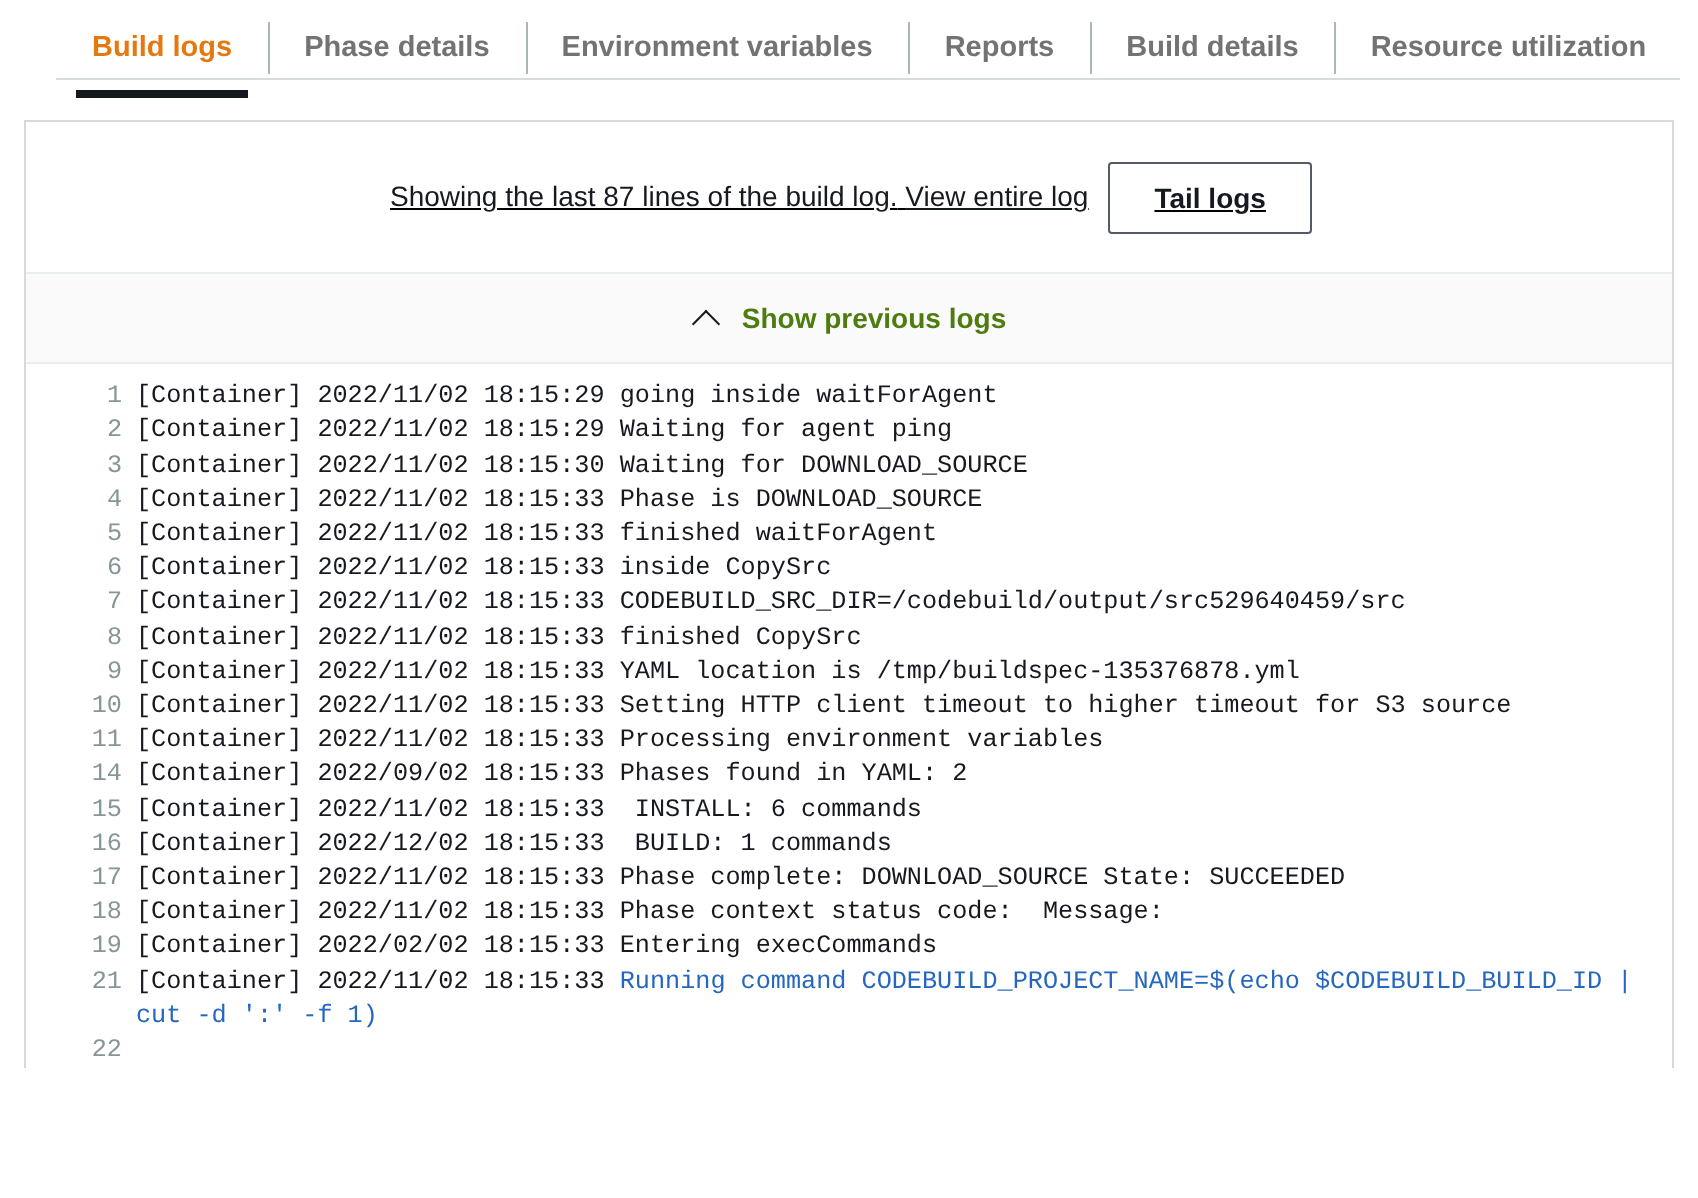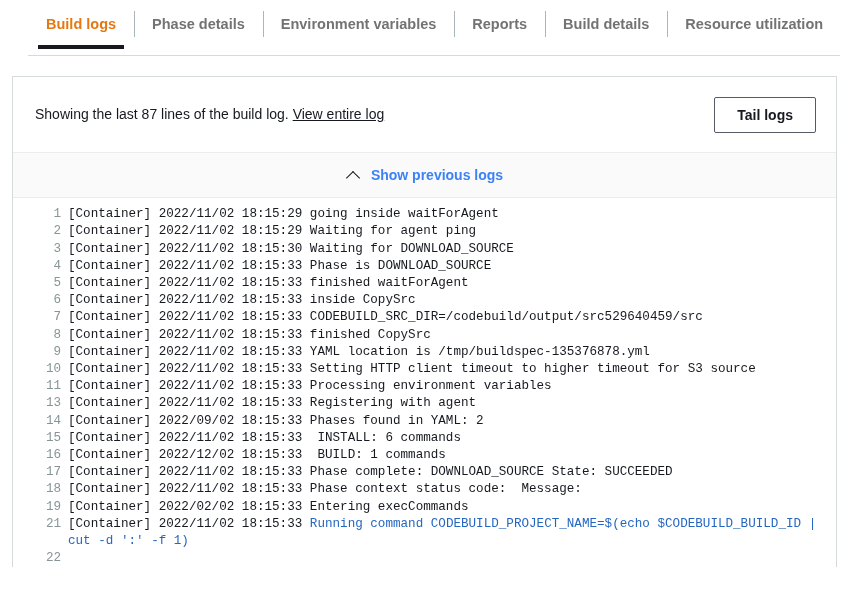--- a/index.html
+++ b/index.html
@@ -10,21 +10,21 @@
     width: 849px;
     height: 599px;
     background: #ffffff;
     font-family: "Liberation Sans", sans-serif;
     overflow: hidden;
   }
 
   
   .tabbar {
     position: relative;
-    height: 56px;
+    height: 40px;
     background: #ffffff;
     display: flex;
     align-items: flex-start;
     padding-left: 28px;
     box-sizing: border-box;
   }
   .tabbar::after {
     content: "";
     position: absolute;
     left: 28px;
@@ -71,23 +71,24 @@
     margin: 20px 12px 0 12px;
     border: 1px solid #d5dbdb;
     border-bottom: none;
     background: #ffffff;
     box-sizing: border-box;
   }
 
   .card-header {
     display: flex;
     align-items: center;
-    justify-content: space-between;
+    justify-content: center;
     padding: 20px 20px 19px 22px;
     box-sizing: border-box;
+    text-decoration: underline;
   }
   .card-header-text {
     font-size: 14px;
     color: #16191f;
     line-height: 1.4;
   }
   .entire-log-link {
     color: #16191f;
     text-decoration: underline;
     cursor: pointer;
@@ -135,21 +136,21 @@
     top: 3px;
     width: 9px;
     height: 9px;
     border-left: 1.6px solid #16191f;
     border-top: 1.6px solid #16191f;
     transform: rotate(45deg);
   }
   .show-prev-label {
     font-size: 14px;
     font-weight: bold;
-    color: #3b82f6;
+    color: #4d7c0f;
   }
 
   
   .log-body {
     background: #ffffff;
     padding: 8px 0 0 0;
     overflow: hidden;
   }
   .log-line {
     display: flex;
@@ -224,21 +225,20 @@
       <div class="log-line"><span class="ln">2</span><span class="lt"><span>[Container] 2022/11/02 18:15:29 Waiting for agent ping</span></span></div>
       <div class="log-line"><span class="ln">3</span><span class="lt"><span>[Container] 2022/11/02 18:15:30 Waiting for DOWNLOAD_SOURCE</span></span></div>
       <div class="log-line"><span class="ln">4</span><span class="lt"><span>[Container] 2022/11/02 18:15:33 Phase is DOWNLOAD_SOURCE</span></span></div>
       <div class="log-line"><span class="ln">5</span><span class="lt"><span>[Container] 2022/11/02 18:15:33 finished waitForAgent</span></span></div>
       <div class="log-line"><span class="ln">6</span><span class="lt"><span>[Container] 2022/11/02 18:15:33 inside CopySrc</span></span></div>
       <div class="log-line"><span class="ln">7</span><span class="lt"><span>[Container] 2022/11/02 18:15:33 CODEBUILD_SRC_DIR=/codebuild/output/src529640459/src</span></span></div>
       <div class="log-line"><span class="ln">8</span><span class="lt"><span>[Container] 2022/11/02 18:15:33 finished CopySrc</span></span></div>
       <div class="log-line"><span class="ln">9</span><span class="lt"><span>[Container] 2022/11/02 18:15:33 YAML location is /tmp/buildspec-135376878.yml</span></span></div>
       <div class="log-line"><span class="ln">10</span><span class="lt"><span>[Container] 2022/11/02 18:15:33 Setting HTTP client timeout to higher timeout for S3 source</span></span></div>
       <div class="log-line"><span class="ln">11</span><span class="lt"><span>[Container] 2022/11/02 18:15:33 Processing environment variables</span></span></div>
-      <div class="log-line"><span class="ln">13</span><span class="lt"><span>[Container] 2022/11/02 18:15:33 Registering with agent</span></span></div>
       <div class="log-line"><span class="ln">14</span><span class="lt"><span>[Container] 2022/09/02 18:15:33 Phases found in YAML: 2</span></span></div>
       <div class="log-line"><span class="ln">15</span><span class="lt"><span>[Container] 2022/11/02 18:15:33  INSTALL: 6 commands</span></span></div>
       <div class="log-line"><span class="ln">16</span><span class="lt"><span>[Container] 2022/12/02 18:15:33  BUILD: 1 commands</span></span></div>
       <div class="log-line"><span class="ln">17</span><span class="lt"><span>[Container] 2022/11/02 18:15:33 Phase complete: DOWNLOAD_SOURCE State: SUCCEEDED</span></span></div>
       <div class="log-line"><span class="ln">18</span><span class="lt"><span>[Container] 2022/11/02 18:15:33 Phase context status code:  Message: </span></span></div>
       <div class="log-line"><span class="ln">19</span><span class="lt"><span>[Container] 2022/02/02 18:15:33 Entering execCommands</span></span></div>
       <div class="log-line"><span class="ln">21</span><span class="lt"><span>[Container] 2022/11/02 18:15:33 </span><span class="cmd">Running command CODEBUILD_PROJECT_NAME=$(echo $CODEBUILD_BUILD_ID | cut -d ':' -f 1)</span></span></div>
       <div class="log-line"><span class="ln">22</span><span class="lt"></span></div>
     </div>
 

